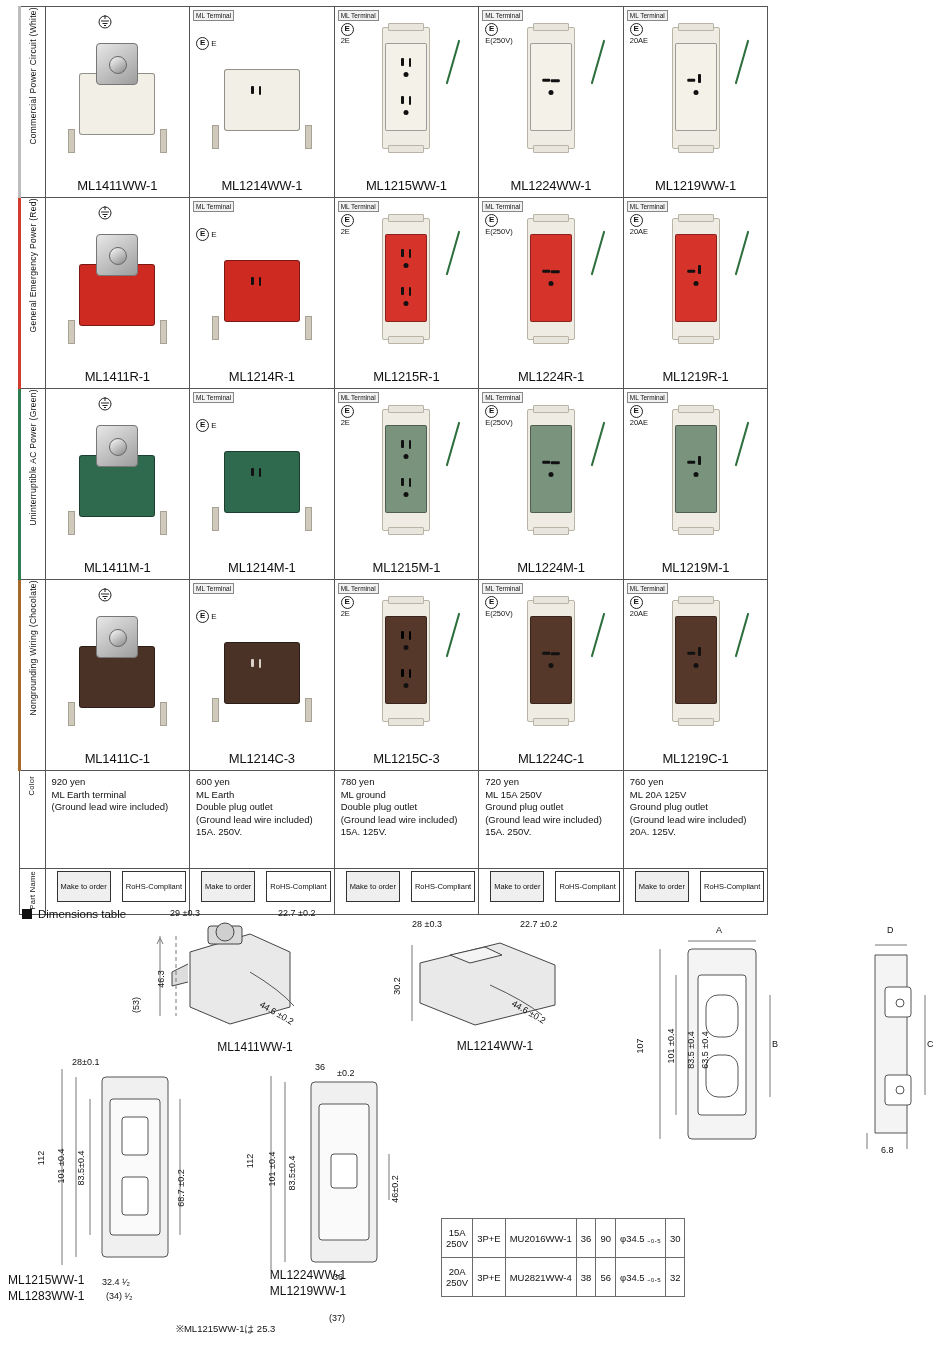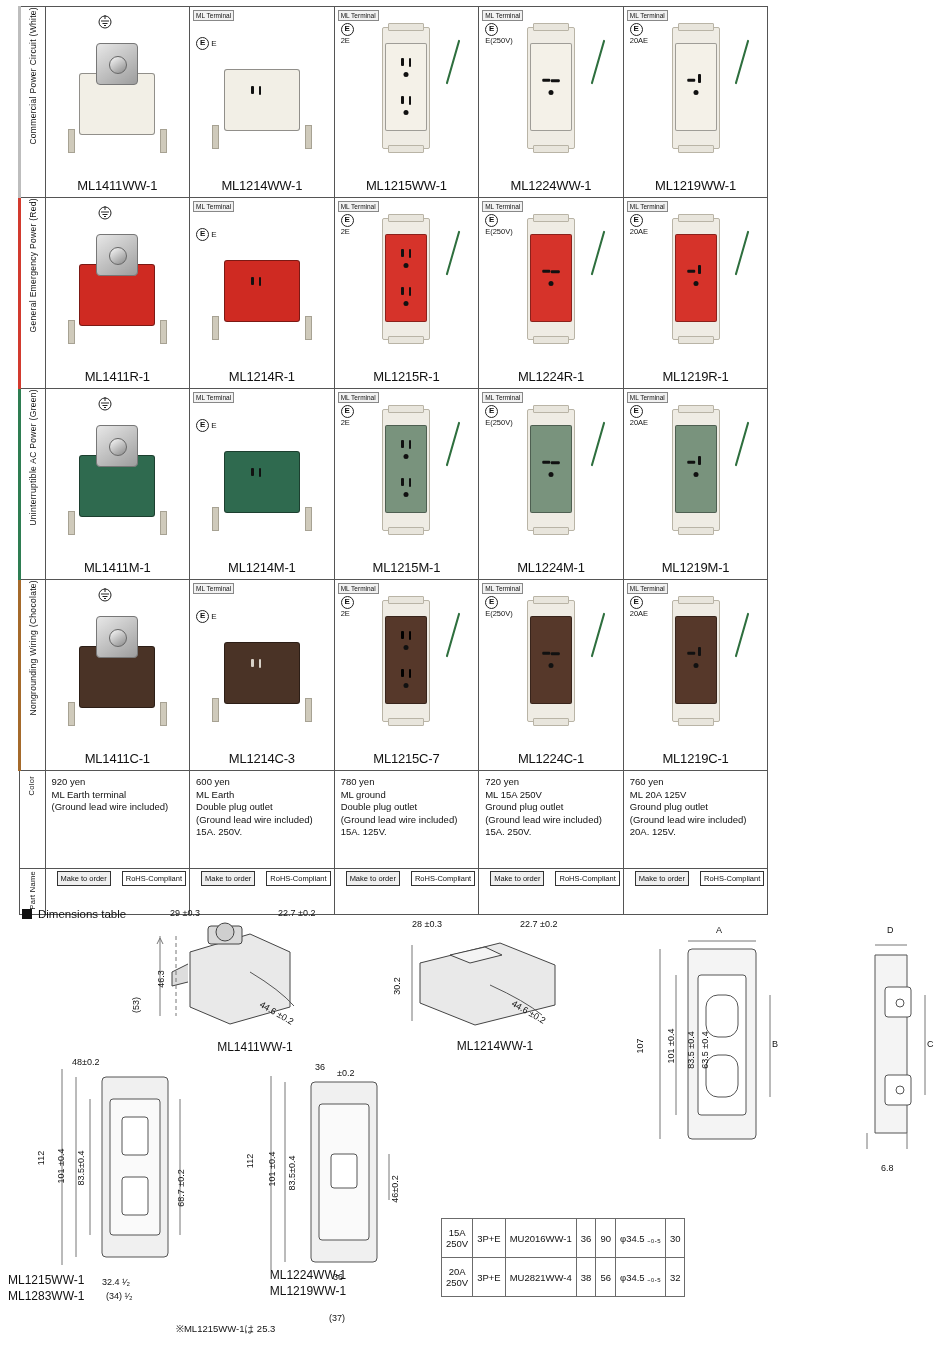--- a/index.html
+++ b/index.html
@@ -33,21 +33,21 @@
   .knob{position:absolute;left:50%;top:18px;transform:translateX(-50%);width:40px;height:40px;border-radius:4px;background:linear-gradient(145deg,#e7e7e7,#9d9d9d);border:1px solid #777;}
   .knob:after{content:"";position:absolute;left:12px;top:12px;width:16px;height:16px;border-radius:50%;background:linear-gradient(145deg,#fafafa,#8a8a8a);border:1px solid #666;}
   .blockbody{position:absolute;left:50%;top:48px;transform:translateX(-50%);width:74px;height:60px;border:1px solid rgba(0,0,0,.4);border-radius:3px;}
   .leg{position:absolute;width:5px;height:22px;background:#cfcabb;border:1px solid #a7a293;}
   .leg.a{left:22px;top:104px;}.leg.b{right:22px;top:104px;}
 
   
   .legendrow td{font-size:9.5px;line-height:12.5px;padding:5px 6px 6px 6px;height:86px;}
   .ordrow td{padding:2px 3px;}
   .ordbtns{display:flex;gap:3px;}
-  .btn{border:1px solid #333;font-size:7.5px;padding:2px 3px;white-space:nowrap;margin-left:8px;}
+  .btn{border:1px solid #333;font-size:7.5px;padding:10px 3px;white-space:nowrap;margin-left:8px;}
   .btn.fill{background:#efefef;}
   .lbl-color{font-size:7.5px;}
   .lbl-part{font-size:7.5px;}
 
   
   .dimtitle{position:absolute;left:22px;top:908px;font-size:11.5px;}
   .dimtitle .sq{display:inline-block;width:10px;height:10px;background:#111;margin-right:6px;vertical-align:-1px;}
 
   .dwg{position:absolute;}
   .cap{font-size:12px;text-align:center;}
@@ -371,21 +371,21 @@
                 <span class="slot r" style="background:#000;"></span>
                 <span class="gnd"></span>
               </div>
           <div class="sk" style="top:72px;">
                 <span class="slot l" style="background:#000;"></span>
                 <span class="slot r" style="background:#000;"></span>
                 <span class="gnd"></span>
               </div>
           <div class="wire"></div>
         </div>
-        <div class="code">ML1215C-7</div>
+        <div class="code">ML1215C-3</div>
       </td>
       <td class="cell">
         <div class="tag">ML Terminal</div>
         <div class="sym"><span class="circ">E</span><br><span class="sub">E(250V)</span></div>
         <div class="art">
           <div class="plate"></div>
               <div class="body" style="background:#56382a;"></div>
           <div class="sk" style="top:50px;height:26px;">
                 <span class="slot l" style="transform:rotate(90deg);top:5px;left:2px;"></span>
                 <span class="slot r" style="transform:rotate(90deg);top:5px;right:2px;"></span>
@@ -522,21 +522,21 @@
         <rect x="72" y="12" width="66" height="180" rx="4" fill="#f0f0f0"></rect>
         <rect x="80" y="34" width="50" height="136" rx="3" fill="#fafafa"></rect>
         <rect x="92" y="52" width="26" height="38" rx="3" fill="#fff"></rect>
         <rect x="92" y="112" width="26" height="38" rx="3" fill="#fff"></rect>
         <line x1="46" y1="12" x2="46" y2="192" stroke="#777"></line>
         <line x1="32" y1="4" x2="32" y2="200" stroke="#777"></line>
         <line x1="60" y1="34" x2="60" y2="170" stroke="#777"></line>
         <line x1="150" y1="34" x2="150" y2="170" stroke="#777"></line>
       </g>
     </svg>
-    <div class="dim" style="position:absolute;left:42px;top:-8px;">48±0.2</div>
+    <div class="dim" style="position:absolute;left:42px;top:-8px;">28±0.1</div>
     <div class="dim" style="position:absolute;left:4px;top:88px;transform:rotate(-90deg);">112</div>
     <div class="dim" style="position:absolute;left:14px;top:96px;transform:rotate(-90deg);">101 ±0.4</div>
     <div class="dim" style="position:absolute;left:34px;top:98px;transform:rotate(-90deg);">83.5±0.4</div>
     <div class="dim" style="position:absolute;left:132px;top:118px;transform:rotate(-90deg);">68.7 ±0.2</div>
     <div class="dim" style="position:absolute;left:72px;top:212px;">32.4 ¹⁄₂</div>
     <div class="dim" style="position:absolute;left:76px;top:226px;">(34) ¹⁄₂</div>
     <div class="cap" style="position:absolute;left:-22px;top:208px;width:120px;text-align:left;">ML1215WW-1</div>
     <div class="cap" style="position:absolute;left:-22px;top:224px;width:120px;text-align:left;">ML1283WW-1</div>
   </div>
 
@@ -595,21 +595,21 @@
         <circle cx="55" cy="68" r="4"></circle>
           <circle cx="55" cy="155" r="4"></circle>
         <line x1="30" y1="10" x2="62" y2="10" stroke="#777"></line>
         <line x1="22" y1="198" x2="22" y2="214" stroke="#777"></line>
         <line x1="62" y1="198" x2="62" y2="214" stroke="#777"></line>
         <line x1="80" y1="60" x2="80" y2="160" stroke="#777"></line>
       </g>
     </svg>
     <div class="dim" style="position:absolute;left:42px;top:-10px;">D</div>
     <div class="dim" style="position:absolute;left:82px;top:104px;">C</div>
-    <div class="dim" style="position:absolute;left:36px;top:228px;">6.8</div>
+    <div class="dim" style="position:absolute;left:36px;top:210px;">6.8</div>
   </div>
 
   <table class="spec">
     <tbody>
     <tr>
       <td>
         <span>15A</span><br>
         <span>250V</span>
       </td>
       <td>3P+E</td>

